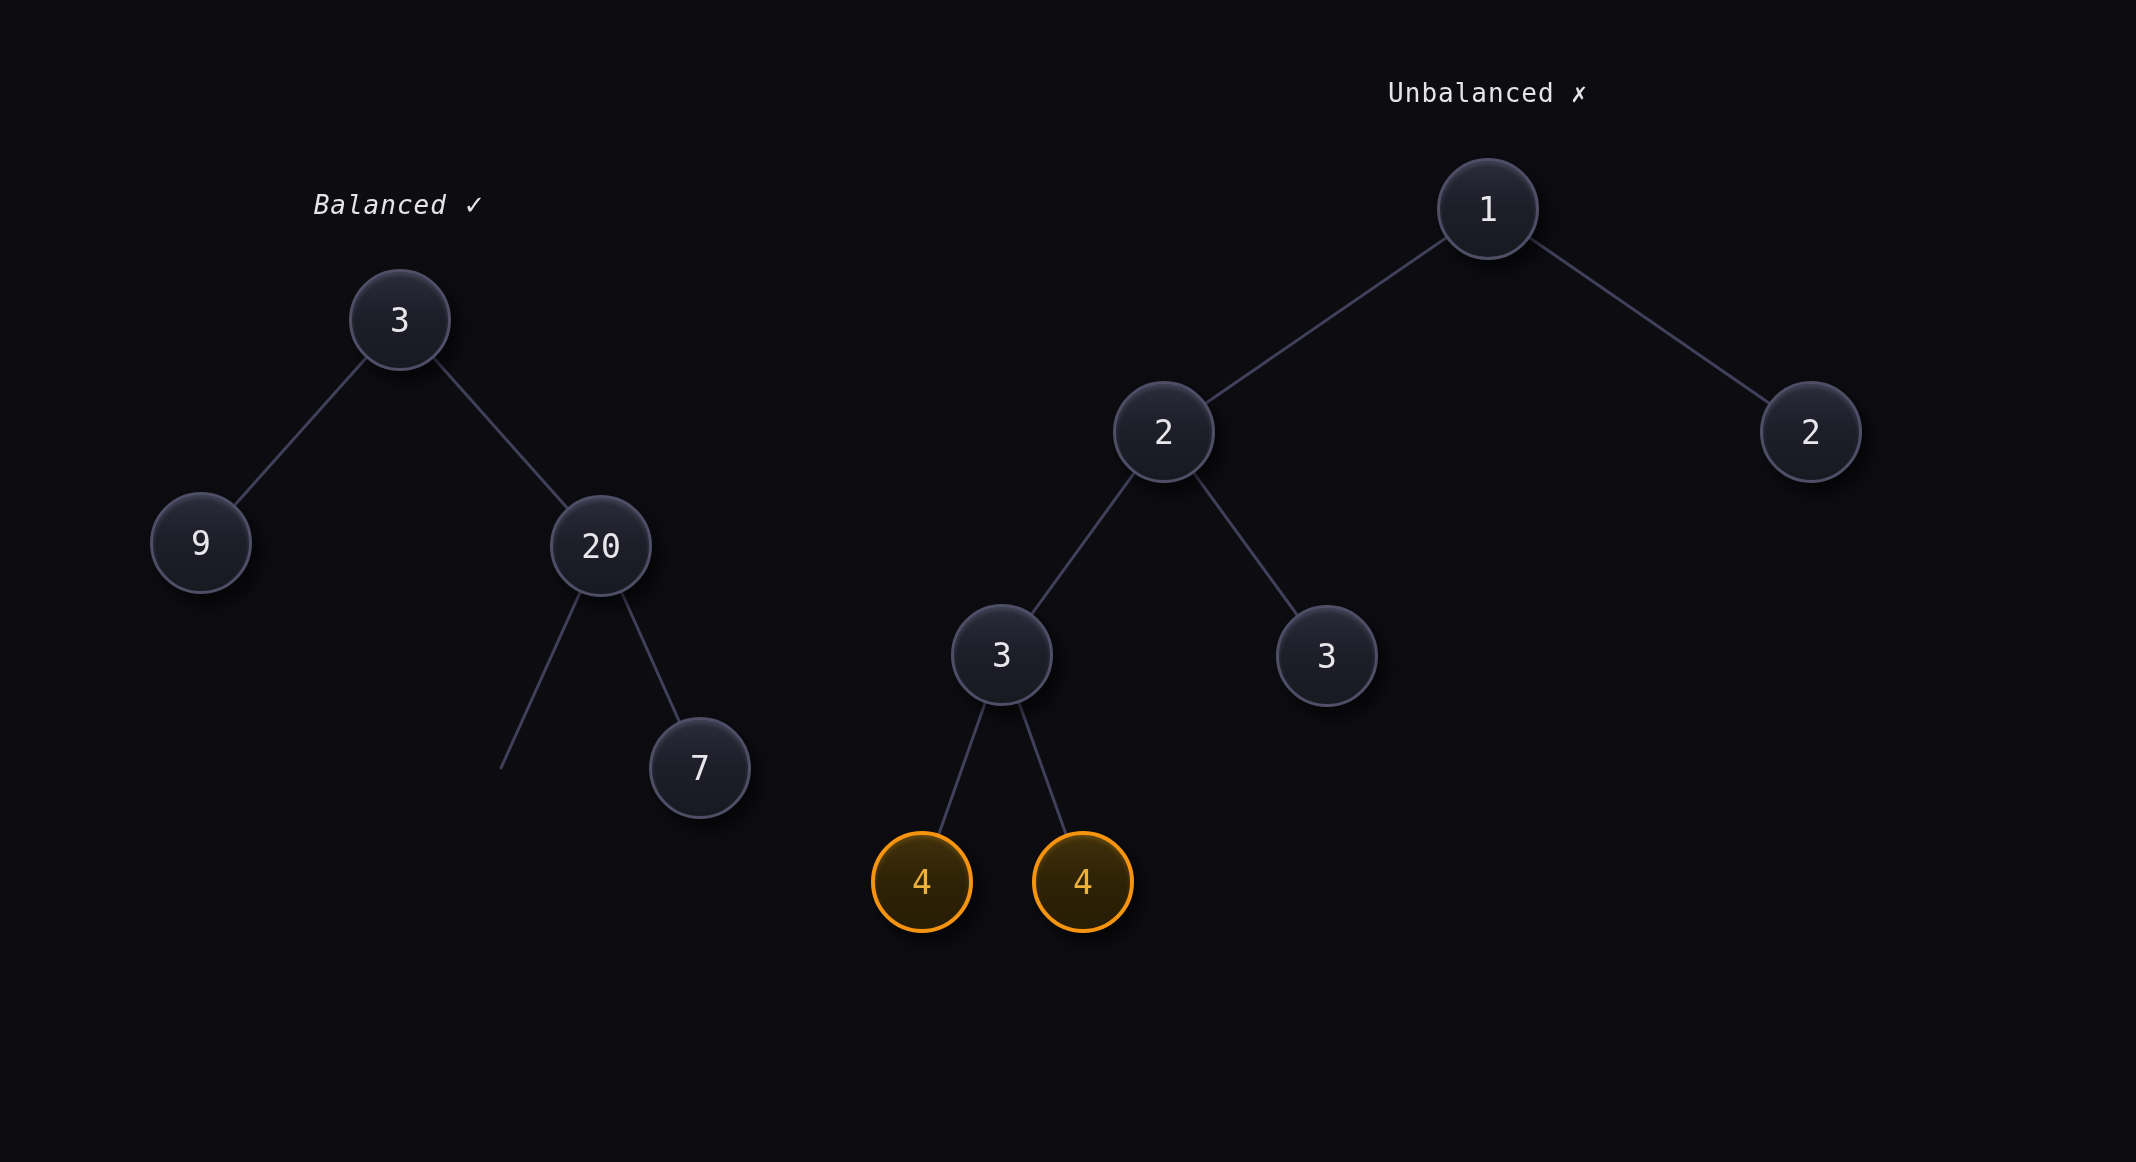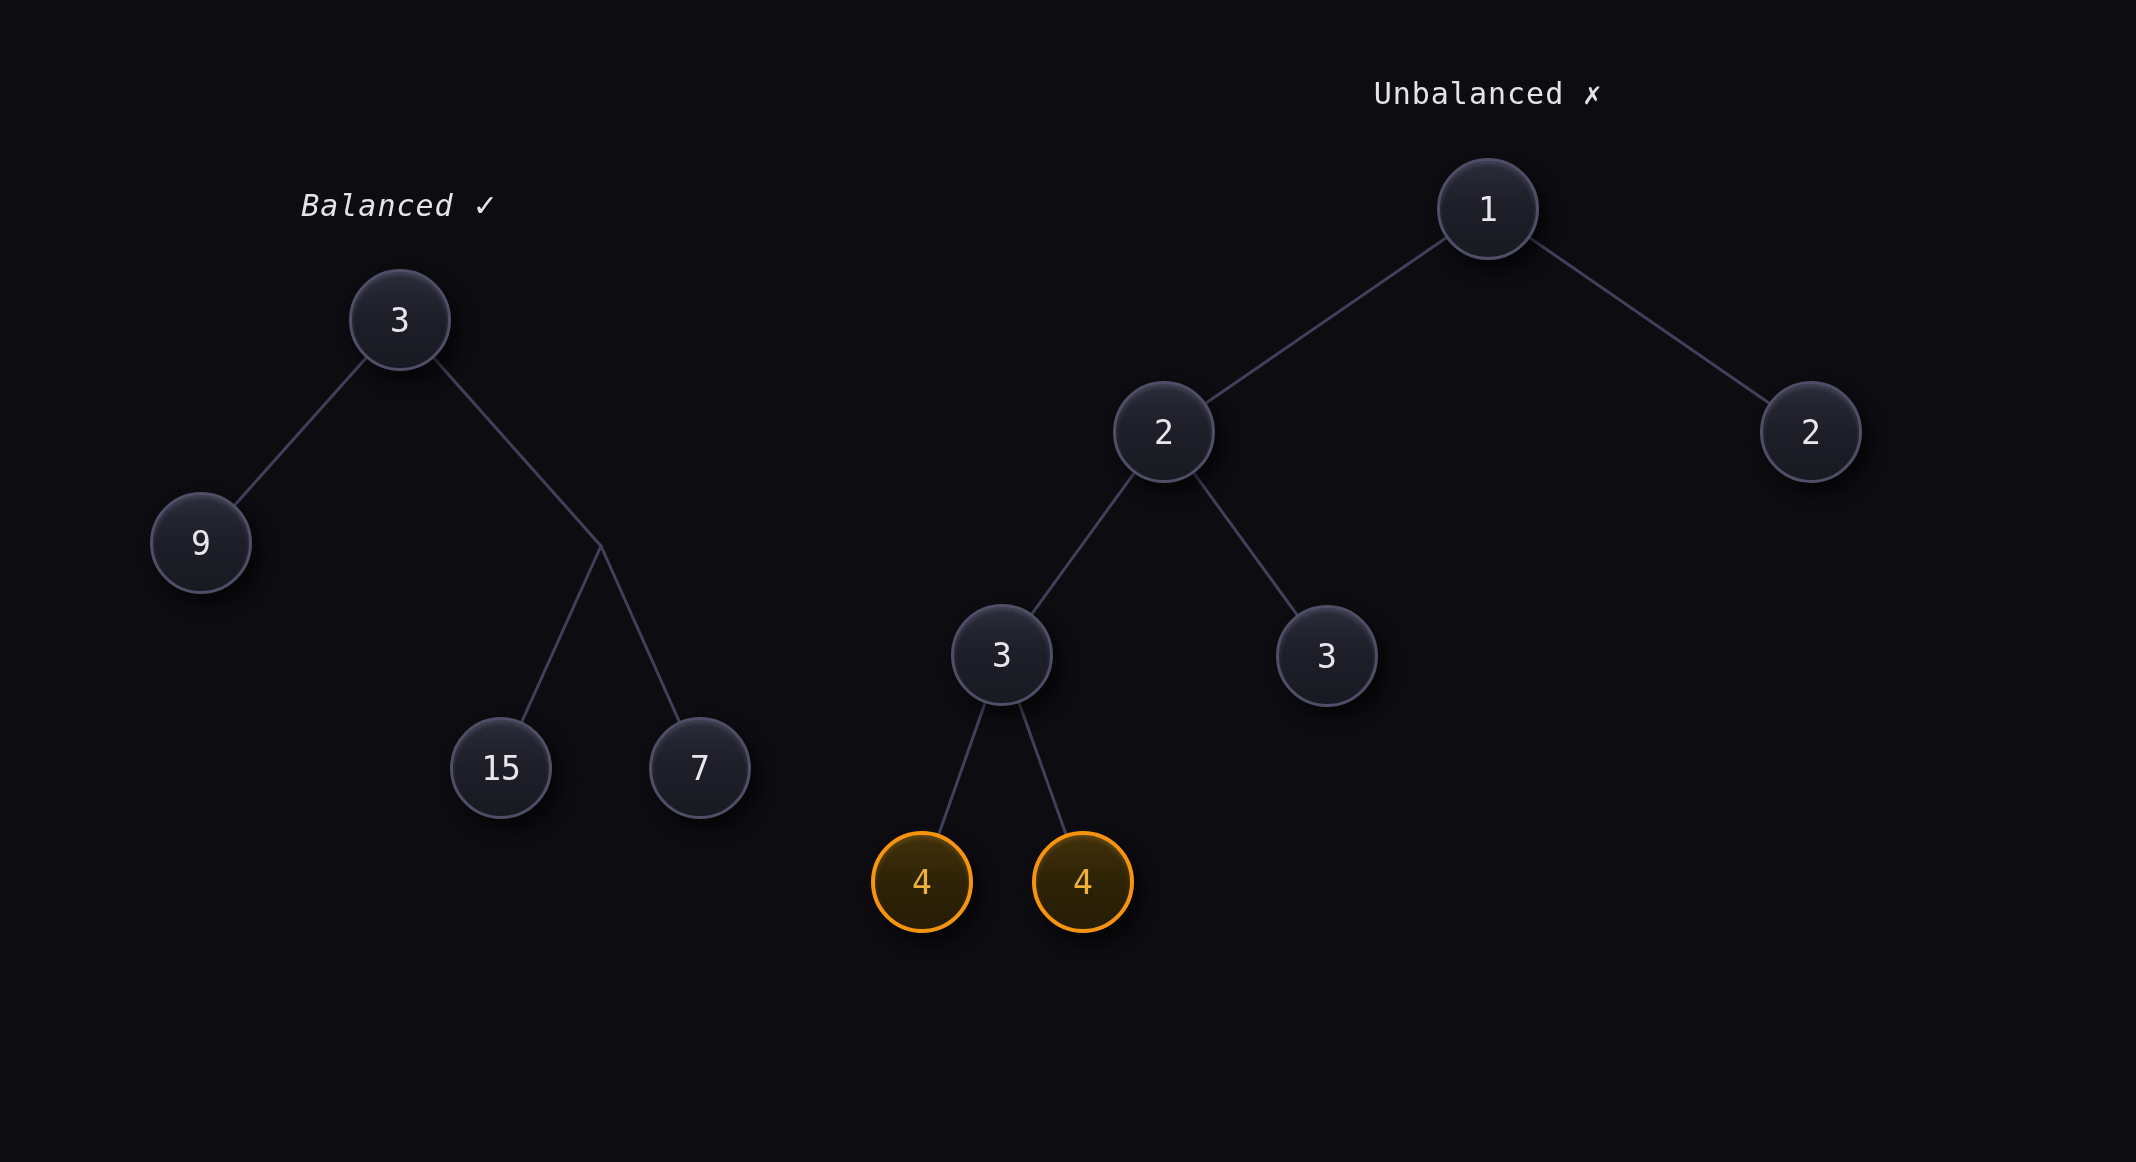--- a/index.html
+++ b/index.html
@@ -24,21 +24,21 @@
   }
   .tree-group {
     position: absolute;
     inset: 0;
     pointer-events: none;
   }
   .tree-label {
     position: absolute;
     transform: translate(-50%, -50%);
     color: #e3e3e8;
-    font-size: 30px;
+    font-size: 26px;
     letter-spacing: 1px;
     white-space: nowrap;
     font-family: "DejaVu Sans Mono", "DejaVu Sans", monospace;
   }
   .node {
     position: absolute;
     width: 102px;
     height: 102px;
     margin-left: -51px;
     margin-top: -51px;
@@ -77,21 +77,21 @@
       <line x1="1164" y1="432" x2="1002" y2="655" stroke="#40405a" stroke-width="3" stroke-linecap="round"></line>
       <line x1="1164" y1="432" x2="1327" y2="656" stroke="#40405a" stroke-width="3" stroke-linecap="round"></line>
       <line x1="1002" y1="655" x2="922" y2="882" stroke="#40405a" stroke-width="3" stroke-linecap="round"></line>
       <line x1="1002" y1="655" x2="1083" y2="882" stroke="#40405a" stroke-width="3" stroke-linecap="round"></line>
     </svg>
 
   <div class="tree-group">
     <div class="tree-label" style="left: 400px; top: 205px; font-style: italic;">Balanced ✓</div>
   <div class="node" style="left: 400px; top: 320px;">3</div>
       <div class="node" style="left: 201px; top: 543px;">9</div>
-      <div class="node" style="left: 501px; top: 768px;">15</div>
+      <div class="node" style="left: 601px; top: 546px;">20</div>
       <div class="node" style="left: 700px; top: 768px;">7</div>
     </div>
 
   <div class="tree-group">
     <div class="tree-label" style="left: 1488px; top: 93px;">Unbalanced ✗</div>
   <div class="node" style="left: 1488px; top: 209px;">1</div>
       <div class="node" style="left: 1164px; top: 432px;">2</div>
       <div class="node" style="left: 1811px; top: 432px;">2</div>
       <div class="node" style="left: 1002px; top: 655px;">3</div>
       <div class="node" style="left: 1327px; top: 656px;">3</div>

